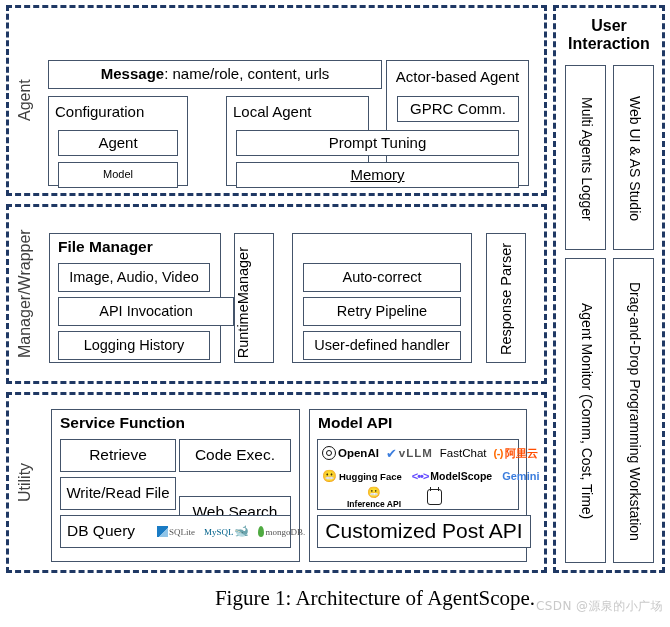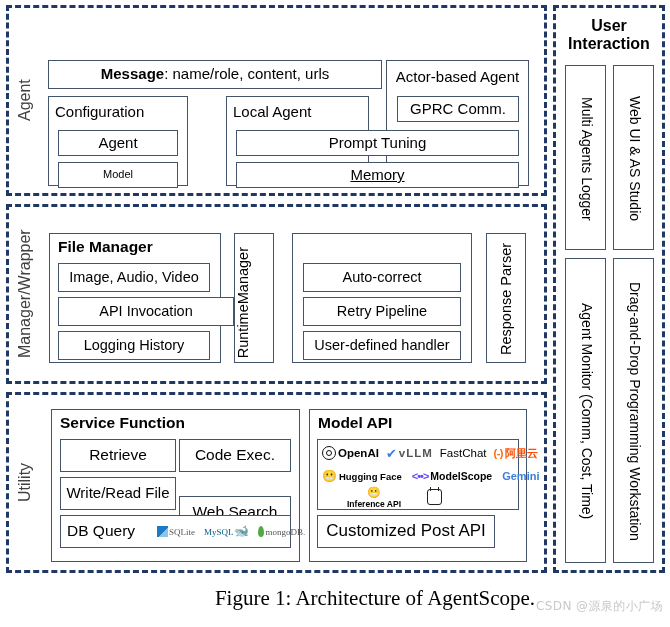--- a/index.html
+++ b/index.html
@@ -190,21 +190,21 @@
     <div class="logorow" style="left:338px;top:92px;height:20px;gap:26px;font-size:8.5px;">
       <span class="logo" style="flex-direction:column;gap:0;">
         <span style="font-size:11px;">😬</span>
         <span>Inference API</span>
       </span>
       <span class="logo">
         <span class="mk mk-llama"></span>
       </span>
     </div>
 
-    <div class="box lbl" style="left:308px;top:120px;width:178px;height:33px;font-size:17px;">Customized Post API</div>
+    <div class="box lbl" style="left:308px;top:120px;width:214px;height:33px;font-size:21px;">Customized Post API</div>
   </div>
 
   <div class="layer" id="layer-ui">
     <div style="position:absolute;left:0;top:9px;width:106px;text-align:center;
                 font-weight:bold;font-size:16px;line-height:1.12;">
       <div>User</div>
       <div>Interaction</div>
     </div>
 
     <div class="box" style="left:9px;top:57px;width:41px;height:185px;">

